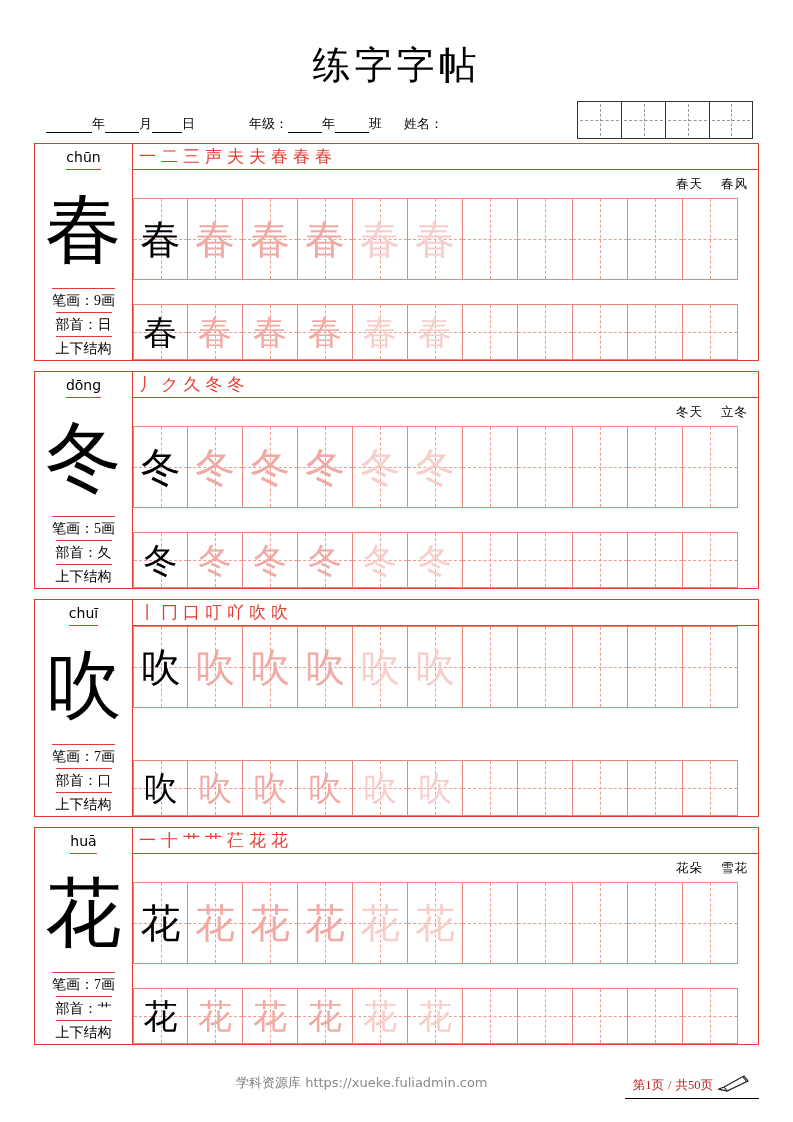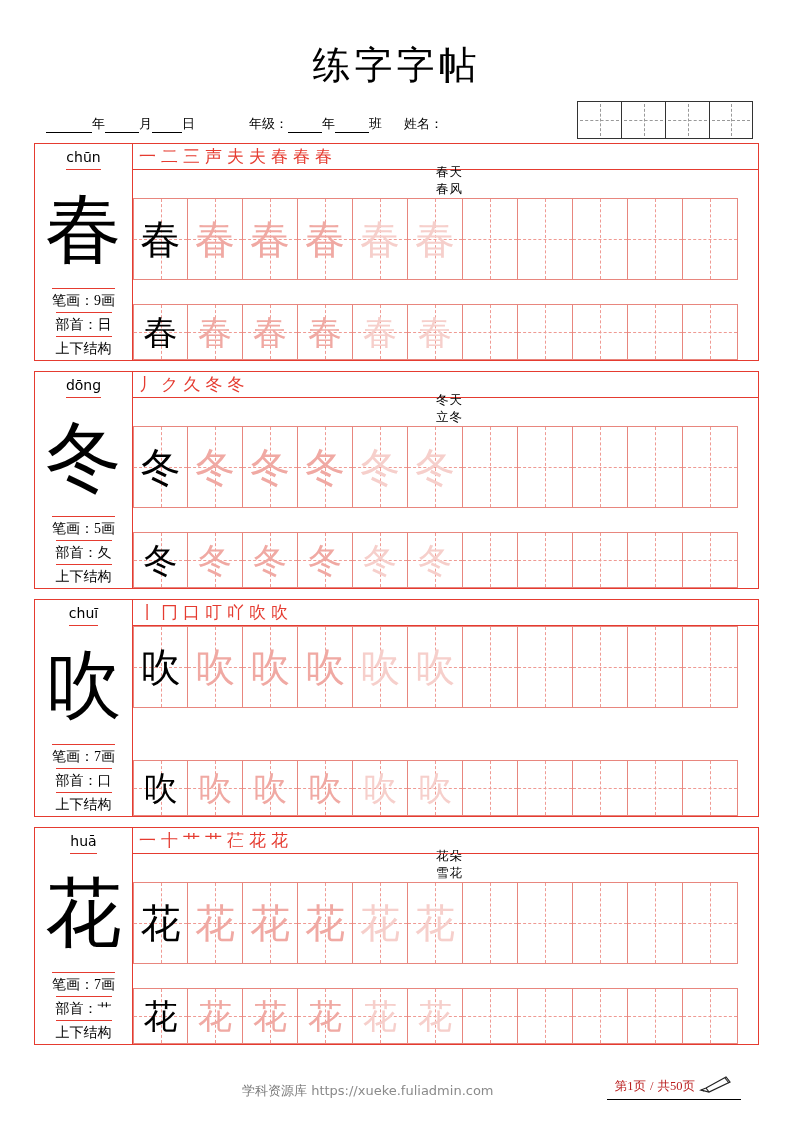--- a/index.html
+++ b/index.html
@@ -166,21 +166,20 @@
   }
   .words-row {
     height: 28px;
     display: flex;
     align-items: center;
     justify-content: flex-end;
     padding-right: 10px;
     box-sizing: border-box;
     font-size: 12.5px;
     color: #000;
-    flex-direction: column;
   }
   .word {
     margin-left: 18px;
     letter-spacing: 1px;
   }
   .grid-rows {
     flex: 1 1 auto;
     display: flex;
     flex-direction: column;
     justify-content: flex-start;
@@ -229,27 +228,27 @@
   .gchar.solid { color: #000; }
   .gchar.faint { color: #f0a9a3; }
   .gchar.pale  { color: #f6cfcb; }
 
   
   .mid-spacer { flex: 1 1 auto; }
 
   
   .footer {
     position: absolute;
-    left: 0; right: 0;
+    left: 12px; right: 0;
     bottom: 22px;
     height: 26px;
     display: flex;
-    align-items: flex-end;
-    box-sizing: border-box;
-    padding: 0 52px;
+    align-items: flex-start;
+    box-sizing: border-box;
+    padding: 0 34px;
   }
   .watermark {
     font-size: 13px;
     color: #8a8a8a;
     margin-left: 190px;
     font-family: "DejaVu Sans", "Liberation Sans", sans-serif;
     white-space: nowrap;
   }
   .watermark .wm-cn { color: #7a7a7a; }
   .pager {

